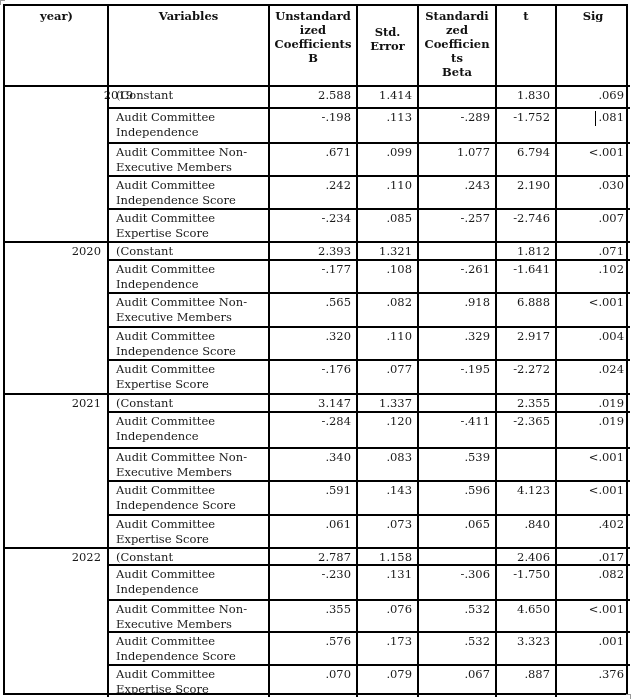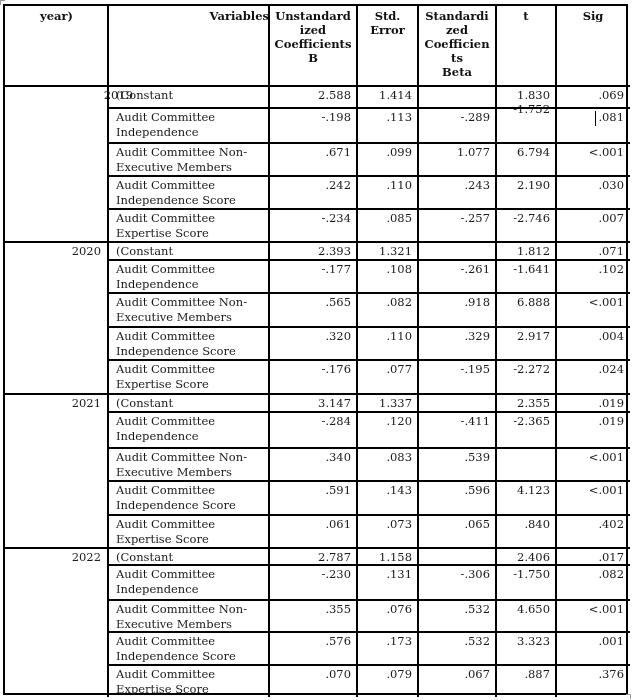--- a/index.html
+++ b/index.html
@@ -81,30 +81,30 @@
       height: 4px;
     }
   </style>
 </head>
 <body>
 
 <div id="tbl">
     <div class="hcell" style="left: 0px; top: 0px; width: 103px; height: 80px;">
       <div>year)</div>
     </div>
-    <div class="hcell" style="left: 103px; top: 0px; width: 161px; height: 84px; text-align: right;">
+    <div class="hcell" style="left: 103px; top: 0px; width: 161px; height: 84px;">
       <div>Variables</div>
     </div>
     <div class="hcell" style="left: 264px; top: 0px; width: 88px; height: 80px;">
       <div>Unstandard</div>
       <div>ized</div>
       <div>Coefficients</div>
       <div>B</div>
     </div>
-    <div class="hcell" style="left: 352px; top: 0px; width: 61px; height: 100px;">
+    <div class="hcell" style="left: 352px; top: 16px; width: 61px; height: 100px;">
       <div>Std.</div>
       <div>Error</div>
     </div>
     <div class="hcell" style="left: 413px; top: 0px; width: 78px; height: 80px;">
       <div>Standardi</div>
       <div>zed</div>
       <div>Coefficien</div>
       <div>ts</div>
       <div>Beta</div>
     </div>
@@ -123,21 +123,21 @@
     <div class="cell num" style="left: 413px; top: 80px; width: 78px; height: 22px;"></div>
     <div class="cell num" style="left: 491px; top: 80px; width: 60px; height: 22px;">1.830</div>
     <div class="cell num" style="left: 551px; top: 80px; width: 74px; height: 22px;">.069</div>
     <div class="cell var" style="left: 103px; top: 102px; width: 161px; height: 35px;">
       <div>Audit Committee</div>
       <div>Independence</div>
     </div>
     <div class="cell num" style="left: 264px; top: 102px; width: 88px; height: 35px;">-.198</div>
     <div class="cell num" style="left: 352px; top: 102px; width: 61px; height: 35px;">.113</div>
     <div class="cell num" style="left: 413px; top: 102px; width: 78px; height: 35px;">-.289</div>
-    <div class="cell num" style="left: 491px; top: 94px; width: 60px; height: 35px;">-1.752</div>
+    <div class="cell num" style="left: 491px; top: 102px; width: 60px; height: 35px;">-1.752</div>
     <div class="cell num" style="left: 551px; top: 102px; width: 74px; height: 35px;">.081</div>
     <div class="cell var" style="left: 103px; top: 137px; width: 161px; height: 33px;">
       <div>Audit Committee Non-</div>
       <div>Executive Members</div>
     </div>
     <div class="cell num" style="left: 264px; top: 137px; width: 88px; height: 33px;">.671</div>
     <div class="cell num" style="left: 352px; top: 137px; width: 61px; height: 33px;">.099</div>
     <div class="cell num" style="left: 413px; top: 137px; width: 78px; height: 33px;">1.077</div>
     <div class="cell num" style="left: 491px; top: 137px; width: 60px; height: 33px;">6.794</div>
     <div class="cell num" style="left: 551px; top: 137px; width: 74px; height: 33px;">&lt;.001</div>

